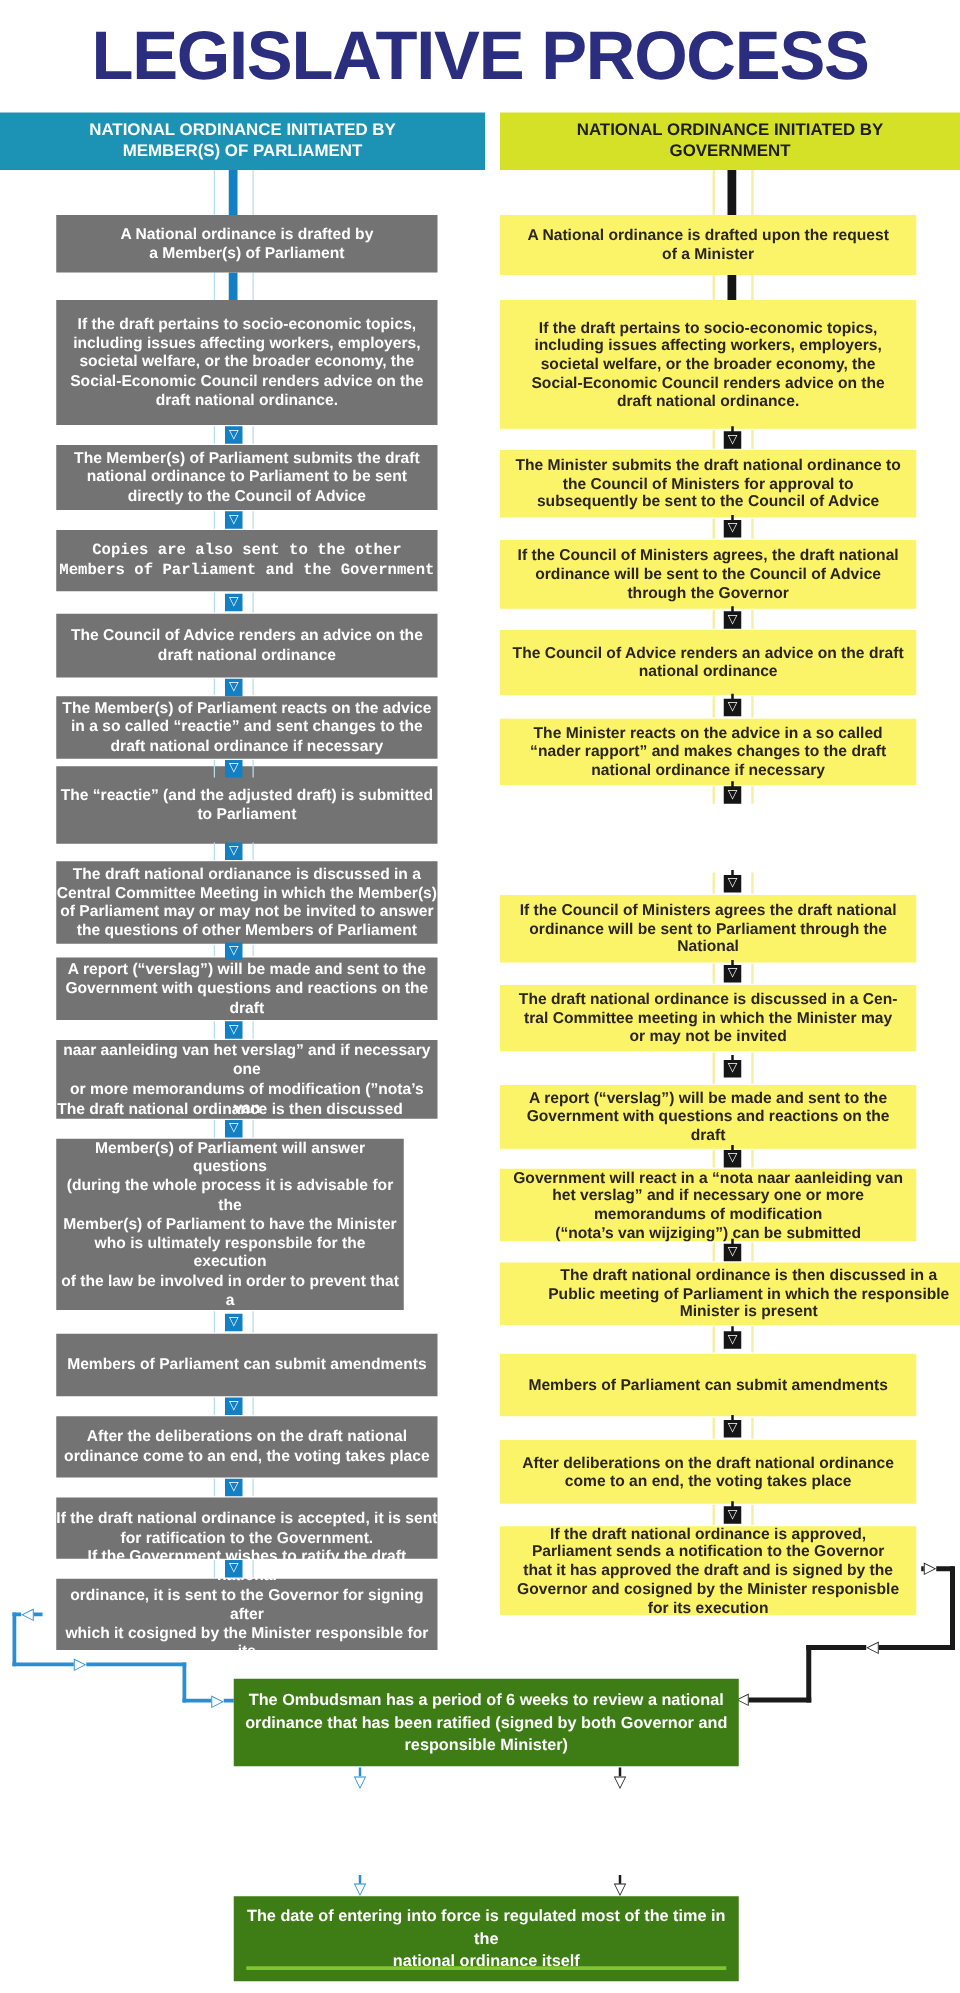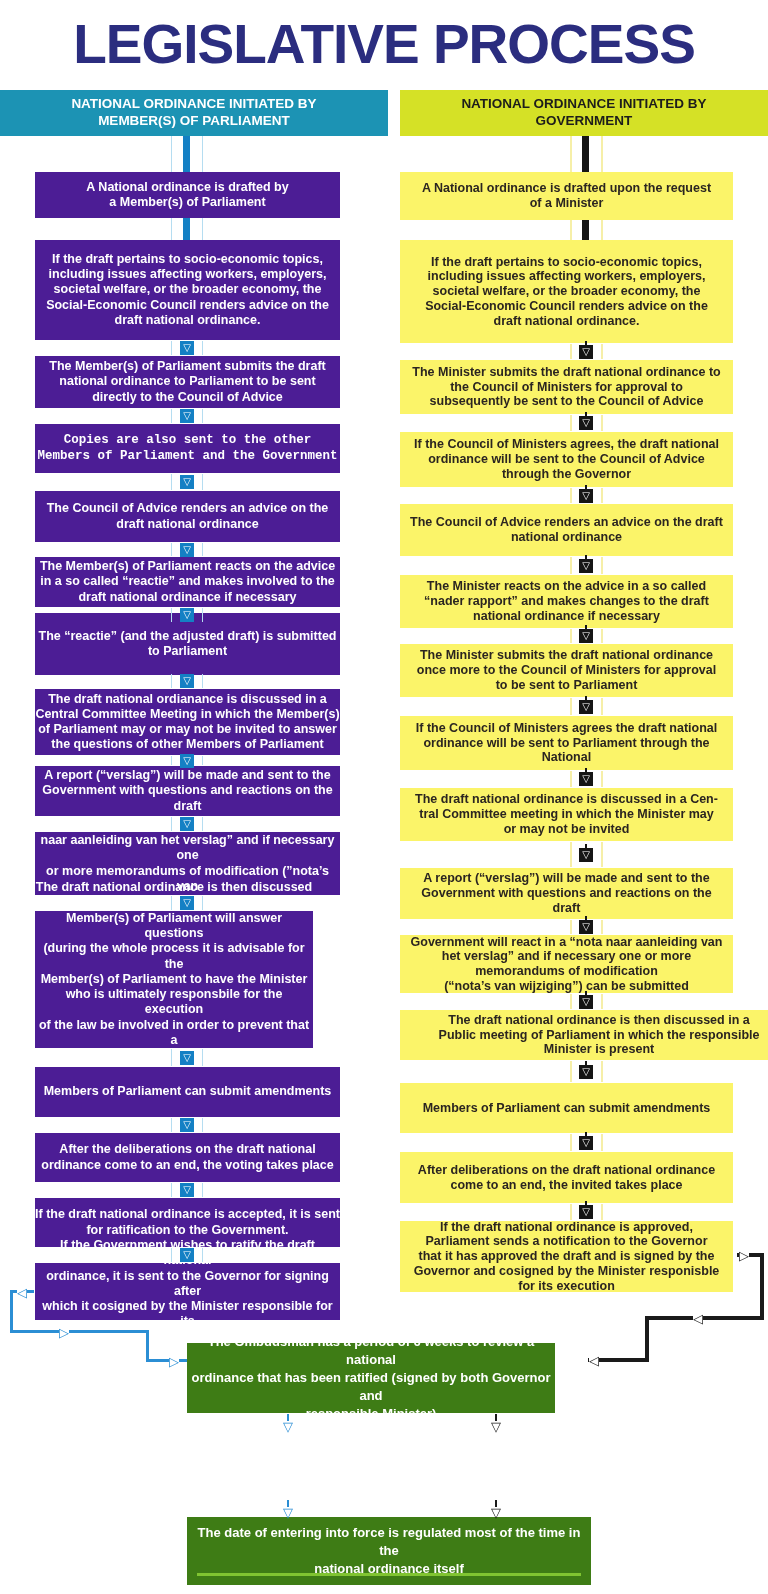--- a/index.html
+++ b/index.html
@@ -6,21 +6,21 @@
   .canvas{position:relative;width:768px;height:1594px;background:#fff;overflow:hidden;
           font-family:"Liberation Sans",sans-serif;}
   .title{position:absolute;top:12px;left:0;width:768px;text-align:center;
          font-size:55px;font-weight:bold;letter-spacing:-1px;color:#2b2d7f;}
   .col-header{position:absolute;top:90px;height:46px;display:flex;align-items:center;justify-content:center;
               text-align:center;font-weight:bold;font-size:13.5px;line-height:1.25;white-space:pre-line;}
   .left-header{left:0;width:388px;background:#1c93b4;color:#ffffff;}
   .right-header{left:400px;width:368px;background:#d5e126;color:#1d1d1b;}
   .box{position:absolute;display:flex;align-items:center;justify-content:center;text-align:center;
        white-space:pre-line;font-weight:bold;font-size:12.5px;line-height:1.22;}
-  .blue-box{background:#4c1d95;color:#ffffff;}
+  .blue-box{background:#737373;color:#ffffff;margin-left:10px;}
   .yellow-box{background:#fbf469;color:#2b2520;line-height:1.18;}
   .green-box{position:absolute;display:flex;align-items:center;justify-content:center;text-align:center;
              white-space:pre-line;font-weight:bold;font-size:13px;line-height:1.4;
              background:#3e7c15;color:#ffffff;}
   .seg{position:absolute;}
   .thick-blue{background:#1480c4;}
   .thick-black{background:#151515;}
   .thin-blue{background:#b5ddf1;}
   .thin-yellow{background:#f6efa8;}
   .vsq{position:absolute;width:14px;height:14px;display:flex;align-items:center;justify-content:center;
@@ -56,21 +56,21 @@
 Social-Economic Council renders advice on the
 draft national ordinance.</div>
     <div class="box blue-box" style="left: 35px; top: 356px; width: 305px; height: 52px;">The Member(s) of Parliament submits the draft
 national ordinance to Parliament to be sent
 directly to the Council of Advice</div>
     <div class="box blue-box" style="left: 35px; top: 424px; width: 305px; height: 49px; font-family: Liberation Mono, monospace;">Copies are also sent to the other
 Members of Parliament and the Government</div>
     <div class="box blue-box" style="left: 35px; top: 491px; width: 305px; height: 51px;">The Council of Advice renders an advice on the
 draft national ordinance</div>
     <div class="box blue-box" style="left: 35px; top: 557px; width: 305px; height: 50px;">The Member(s) of Parliament reacts on the advice
-in a so called “reactie” and makes involved to the
+in a so called “reactie” and sent changes to the
 draft national ordinance if necessary</div>
     <div class="box blue-box" style="left: 35px; top: 613px; width: 305px; height: 62px;">The “reactie”  (and the adjusted draft) is submitted
 to Parliament</div>
     <div class="box blue-box" style="left: 35px; top: 689px; width: 305px; height: 66px;">The draft national ordianance is discussed in a
 Central Committee Meeting in which the Member(s)
 of Parliament may or may not be invited to answer
 the questions of other Members of Parliament</div>
     <div class="box blue-box" style="left: 35px; top: 766px; width: 305px; height: 50px;">A report (“verslag”) will be made and sent to the
 Government with questions and reactions on the
 draft</div>
@@ -152,42 +152,39 @@
 ordinance will be sent to the Council of Advice
 through the Governor</div>
     <div class="box yellow-box" style="left: 400px; top: 360px; width: 333px; height: 54px;">The Minister submits the draft national ordinance to
 the Council of Ministers for approval to
 subsequently be sent to the Council of Advice</div>
     <div class="box yellow-box" style="left: 400px; top: 504px; width: 333px; height: 52px;">The Council of Advice renders an advice on the draft
 national ordinance</div>
     <div class="box yellow-box" style="left: 400px; top: 575px; width: 333px; height: 53px;">The Minister reacts on the advice in a so called
 “nader rapport” and makes changes to the draft
 national ordinance if necessary</div>
-    <div class="box yellow-box" style="left: 400px; top: 644px; width: 333px; height: 53px;">The Minister submits the draft national ordinance
-once more to the Council of Ministers for approval
-to be sent to Parliament</div>
     <div class="box yellow-box" style="left: 400px; top: 716px; width: 333px; height: 54px;">If the Council of Ministers agrees the draft national
 ordinance will be sent to Parliament through the
 National</div>
     <div class="box yellow-box" style="left: 400px; top: 788px; width: 333px; height: 53px;">The draft national ordinance is discussed in a Cen-
 tral Committee meeting in which the Minister may
 or may not be invited</div>
     <div class="box yellow-box" style="left: 400px; top: 868px; width: 333px; height: 51px;">A report (“verslag”) will be made and sent to the
 Government with questions and reactions on the
 draft</div>
     <div class="box yellow-box" style="left: 400px; top: 935px; width: 333px; height: 58px;">Government will react in a “nota naar aanleiding van
 het verslag” and if necessary one or more
 memorandums of modification
 (“nota’s van wijziging”) can be submitted</div>
     <div class="box yellow-box" style="left: 400px; top: 1010px; width: 398px; height: 50px;">The draft national ordinance is then discussed in a
 Public meeting of Parliament in which the responsible
 Minister is present</div>
     <div class="box yellow-box" style="left: 400px; top: 1083px; width: 333px; height: 50px;">Members of Parliament can submit amendments</div>
     <div class="box yellow-box" style="left: 400px; top: 1152px; width: 333px; height: 51px;">After deliberations on the draft national ordinance
-come to an end, the invited takes place</div>
+come to an end, the voting takes place</div>
     <div class="box yellow-box" style="left: 400px; top: 1221px; width: 333px; height: 71px;">If the draft national ordinance is approved,
 Parliament sends a notification to the Governor
 that it has approved the draft and is signed by the
 Governor and cosigned by the Minister responisble
 for its execution</div>
     <div class="seg thin-yellow" style="left: 570px; top: 344px; width: 2px; height: 15px;"></div>
     <div class="seg thin-yellow" style="left: 601px; top: 344px; width: 2px; height: 15px;"></div>
     <div class="seg thick-black" style="left: 585px; top: 340.5px; width: 2px; height: 5px;"></div>
     <div class="vsq black-sq" style="left: 579px; top: 344.5px;">▽</div>
     <div class="seg thin-yellow" style="left: 570px; top: 415px; width: 2px; height: 16px;"></div>
@@ -247,21 +244,21 @@
     <div class="seg" style="left: 760px; top: 1253px; width: 4px; height: 67px; background: rgb(26, 26, 26);"></div>
     <div class="seg" style="left: 645px; top: 1316px; width: 119px; height: 4px; background: rgb(26, 26, 26);"></div>
     <div class="seg" style="left: 645px; top: 1316px; width: 4px; height: 46px; background: rgb(26, 26, 26);"></div>
     <div class="seg" style="left: 588px; top: 1358px; width: 61px; height: 4px; background: rgb(26, 26, 26);"></div>
     <div class="tri blue" style="left: 22px; top: 1292px;">◁</div>
     <div class="tri blue" style="left: 64px; top: 1332px;">▷</div>
     <div class="tri blue" style="left: 174px; top: 1361px;">▷</div>
     <div class="tri black" style="left: 744px; top: 1255px;">▷</div>
     <div class="tri black" style="left: 698px; top: 1318px;">◁</div>
     <div class="tri black" style="left: 594px; top: 1360px;">◁</div>
-    <div class="green-box" style="left: 187px; top: 1343px; width: 368px; height: 70px;">The Ombudsman has a period of 6 weeks to review a national
+    <div class="green-box" style="left: 187px; top: 1343px; width: 404px; height: 70px;">The Ombudsman has a period of 6 weeks to review a national
 ordinance that has been ratified (signed by both Governor and
 responsible Minister)</div>
     <div class="green-box" style="left: 187px; top: 1517px; width: 404px; height: 68px;">The date of entering into force is regulated most of the time in the
 national ordinance itself</div>
     <div class="underline" style="left: 197px; top: 1573px; width: 384px; height: 3px;"></div>
     <div class="seg" style="left: 287px; top: 1414px; width: 1.5px; height: 7px; background: rgb(43, 142, 212);"></div>
     <div class="tri blue" style="left: 288px; top: 1426px; background: transparent;">▽</div>
     <div class="seg" style="left: 495px; top: 1414px; width: 1.5px; height: 7px; background: rgb(26, 26, 26);"></div>
     <div class="tri black" style="left: 496px; top: 1426px; background: transparent;">▽</div>
     <div class="seg" style="left: 287px; top: 1500px; width: 1.5px; height: 7px; background: rgb(43, 142, 212);"></div>

